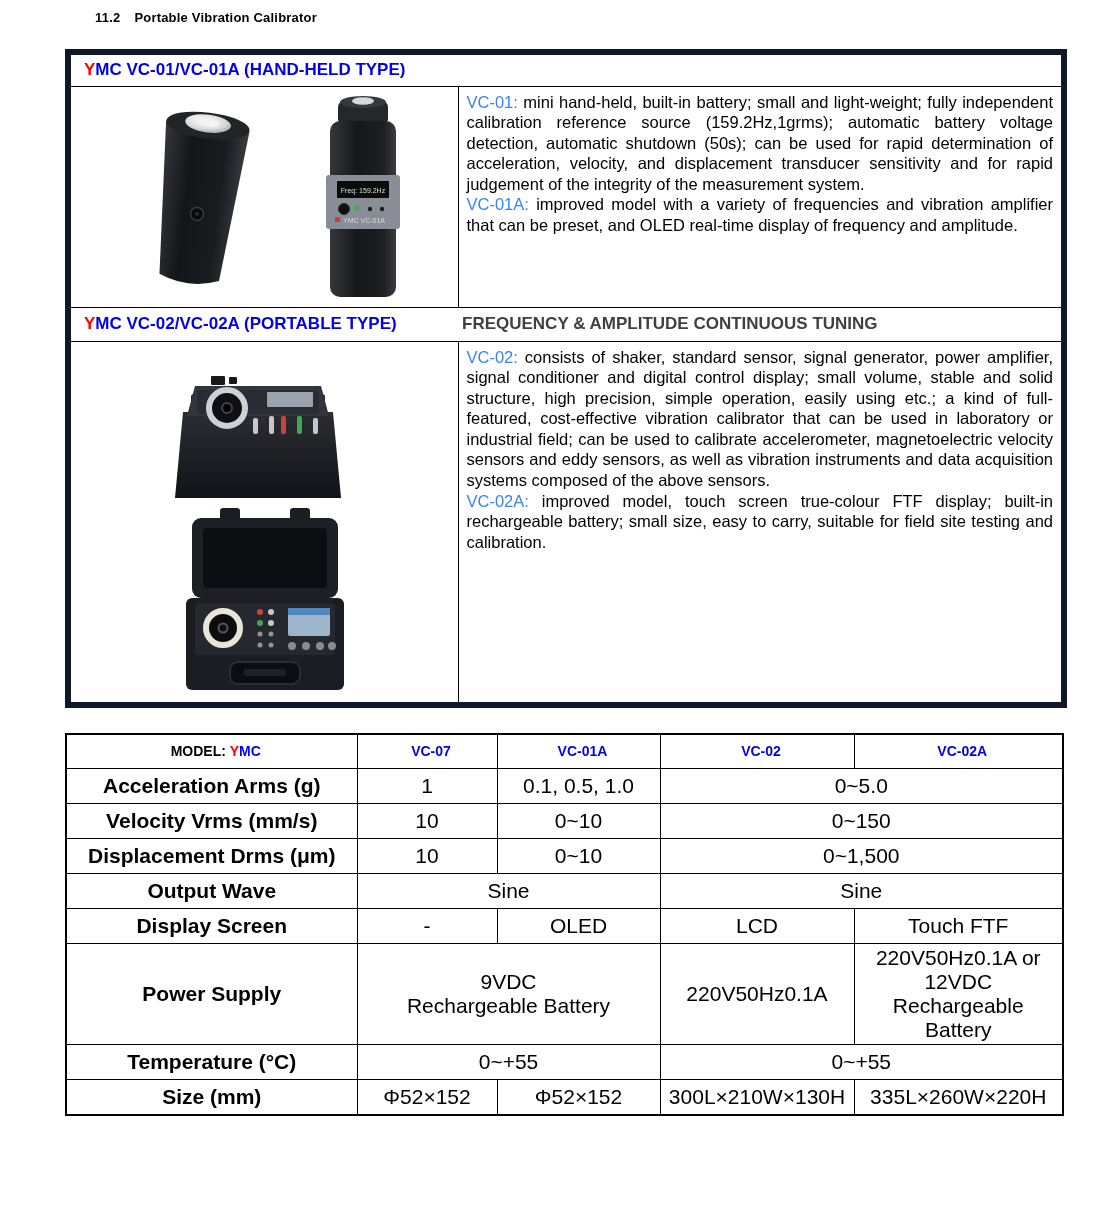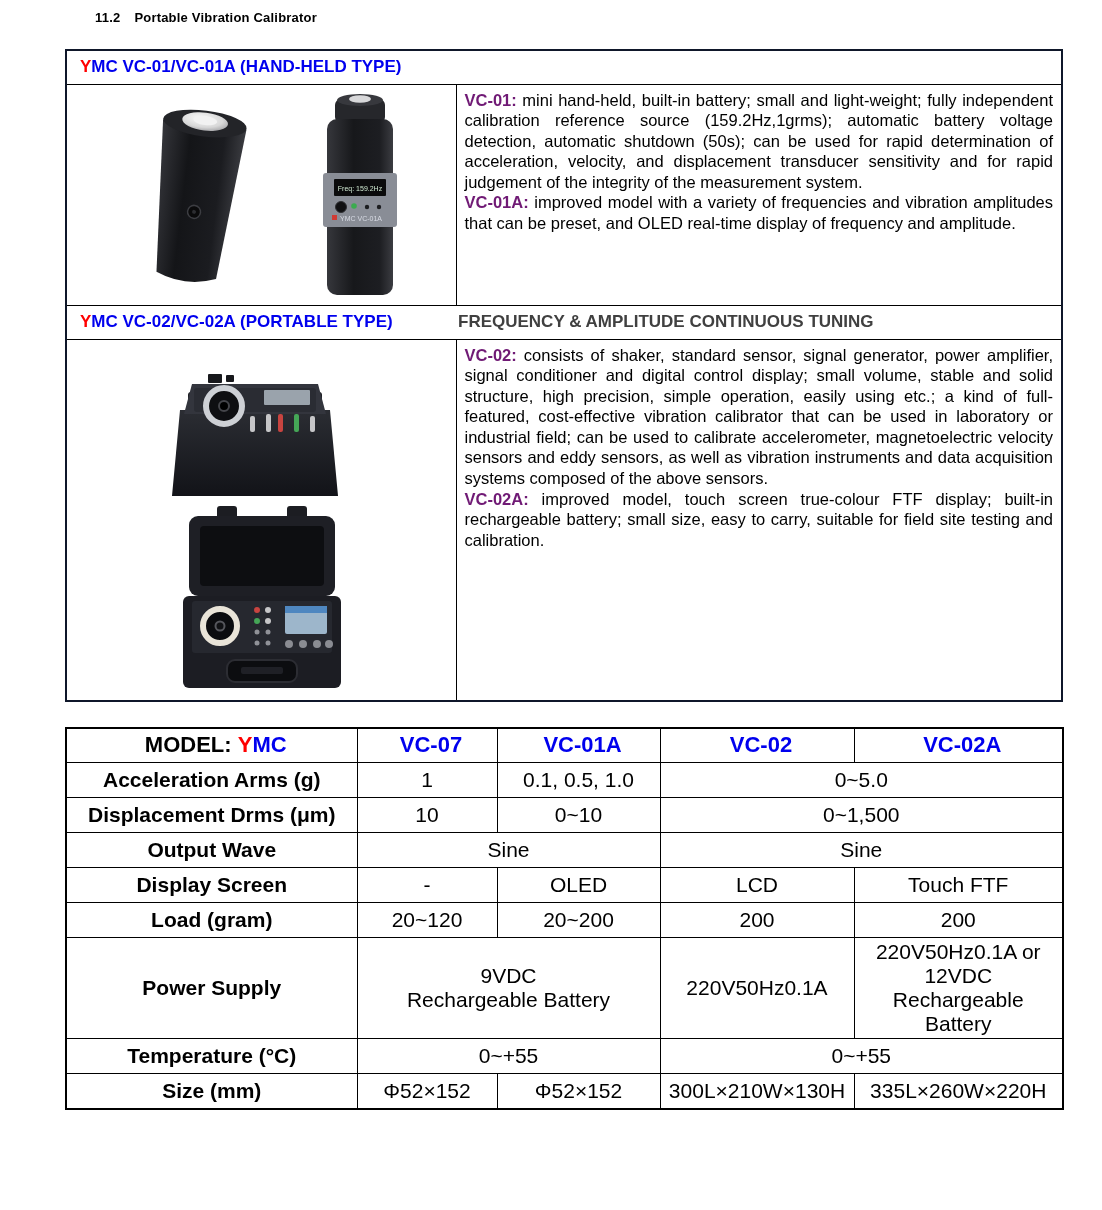--- a/index.html
+++ b/index.html
@@ -18,59 +18,59 @@
   .page-title .sec-no { margin-right: 14px; }
 
   
   table.product-table {
     border-collapse: collapse;
     margin: 24px 0 0 65px;
     width: 996px;
     table-layout: fixed;
   }
   table.product-table td { border: 1px solid #000; vertical-align: top; }
-  table.product-table { border: 2px solid #0f172a; }
+  table.product-table { border: 6px solid #0f172a; }
   .prod-hdr {
     height: 34px; vertical-align: middle !important;
     font-size: 17px; font-weight: bold;
     padding: 2px 0 2px 13px;
   }
   .blue { color: #0000ee; }
   .red  { color: #ff0000; }
   .brand-span { display: inline-block; width: 378px; }
   .sub-black { color: #404040; }
   .img-cell {
     width: 390px; text-align: center; vertical-align: middle !important;
     padding: 4px 2px;
   }
   .desc-cell { padding: 5px 8px 4px 8px; }
   .desc-cell p {
     margin: 0; font-size: 16.5px; line-height: 20.6px;
     text-align: justify;
   }
-  .model-lead { font-weight: bold; color: #701a75; }
+  .model-lead { font-weight: normal; color: #3b82f6; }
 
   
   table.spec-table {
     border-collapse: collapse;
     margin: 25px 0 0 65px;
     width: 997px;
     table-layout: fixed;
     border: 2px solid #000;
   }
   table.spec-table td {
     border: 1px solid #000;
     text-align: center; vertical-align: middle;
     font-size: 21px;
     padding: 2px 4px;
     white-space: pre-line;
   }
   table.spec-table tr { height: 35px; }
   tr.hdr-row { height: 35px; }
-  tr.hdr-row td { font-size: 22px; font-weight: bold; padding-left: 12px; }
+  tr.hdr-row td { font-size: 14px; font-weight: bold; padding-left: 12px; }
   tr.row-tall { height: 43px; }
   tr.row-xtall { height: 92px; }
   td.lbl { font-weight: bold; font-size: 16.5px; }
 
   
   .photo { display: inline-block; vertical-align: middle; }
   .gap-sm { margin-right: 26px; }
 </style>
 </head>
 <body>
@@ -138,21 +138,21 @@
         <circle cx="31" cy="118" r="5.5" fill="#101012" stroke="#2e2f33" stroke-width="1"></circle>
         <circle cx="44" cy="117" r="2.8" fill="#3cab4f"></circle>
         <circle cx="57" cy="118" r="2.2" fill="#1c1d20"></circle>
         <circle cx="69" cy="118" r="2.2" fill="#1c1d20"></circle>
         <rect x="22" y="126" width="5" height="5" fill="#d03a34"></rect>
         <text x="30" y="132" font-size="7" fill="#d8dbe4">YMC VC-01A</text>
       </svg>
     </td>
     <td class="desc-cell">
       <p><span class="model-lead">VC-01:</span><span> mini hand-held, built-in battery; small and light-weight; fully independent calibration reference source (159.2Hz,1grms); automatic battery voltage detection, automatic shutdown (50s); can be used for rapid determination of acceleration, velocity, and displacement transducer sensitivity and for rapid judgement of the integrity of the measurement system.</span></p>
-      <p><span class="model-lead">VC-01A:</span><span> improved model with a variety of frequencies and vibration amplitudes that can be preset, and OLED real-time display of frequency and amplitude.</span></p>
+      <p><span class="model-lead">VC-01A:</span><span> improved model with a variety of frequencies and vibration amplifier that can be preset, and OLED real-time display of frequency and amplitude.</span></p>
     </td>
   </tr>
 
   <tr>
     <td colspan="2" class="prod-hdr">
       <span class="brand-span"><span class="red">Y</span><span class="blue">MC VC-02/VC-02A (PORTABLE TYPE)</span></span><span class="sub-black">FREQUENCY &amp; AMPLITUDE CONTINUOUS TUNING</span>
     </td>
   </tr>
 
   <tr>
@@ -241,20 +241,26 @@
     <td class="blue">VC-02A</td>
   </tr>
 
   <tr>
     <td class="lbl">Acceleration Arms (g)</td>
     <td>1</td>
     <td>0.1, 0.5, 1.0</td>
     <td colspan="2">0~5.0</td>
   </tr>
 
+  <tr>
+    <td class="lbl">Velocity Vrms (mm/s)</td>
+    <td>10</td>
+    <td>0~10</td>
+    <td colspan="2">0~150</td>
+  </tr>
 
   <tr>
     <td class="lbl">Displacement Drms (μm)</td>
     <td>10</td>
     <td>0~10</td>
     <td colspan="2">0~1,500</td>
   </tr>
 
 
 
@@ -266,27 +272,20 @@
 
 
   <tr>
     <td class="lbl">Display Screen</td>
     <td>-</td>
     <td>OLED</td>
     <td>LCD</td>
     <td>Touch FTF</td>
   </tr>
 
-  <tr>
-    <td class="lbl">Load (gram)</td>
-    <td>20~120</td>
-    <td>20~200</td>
-    <td>200</td>
-    <td>200</td>
-  </tr>
 
   <tr class="row-xtall">
     <td class="lbl">Power Supply</td>
     <td colspan="2">9VDC
 Rechargeable Battery</td>
     <td>220V50Hz0.1A</td>
     <td>220V50Hz0.1A or
 12VDC
 Rechargeable
 Battery</td>

